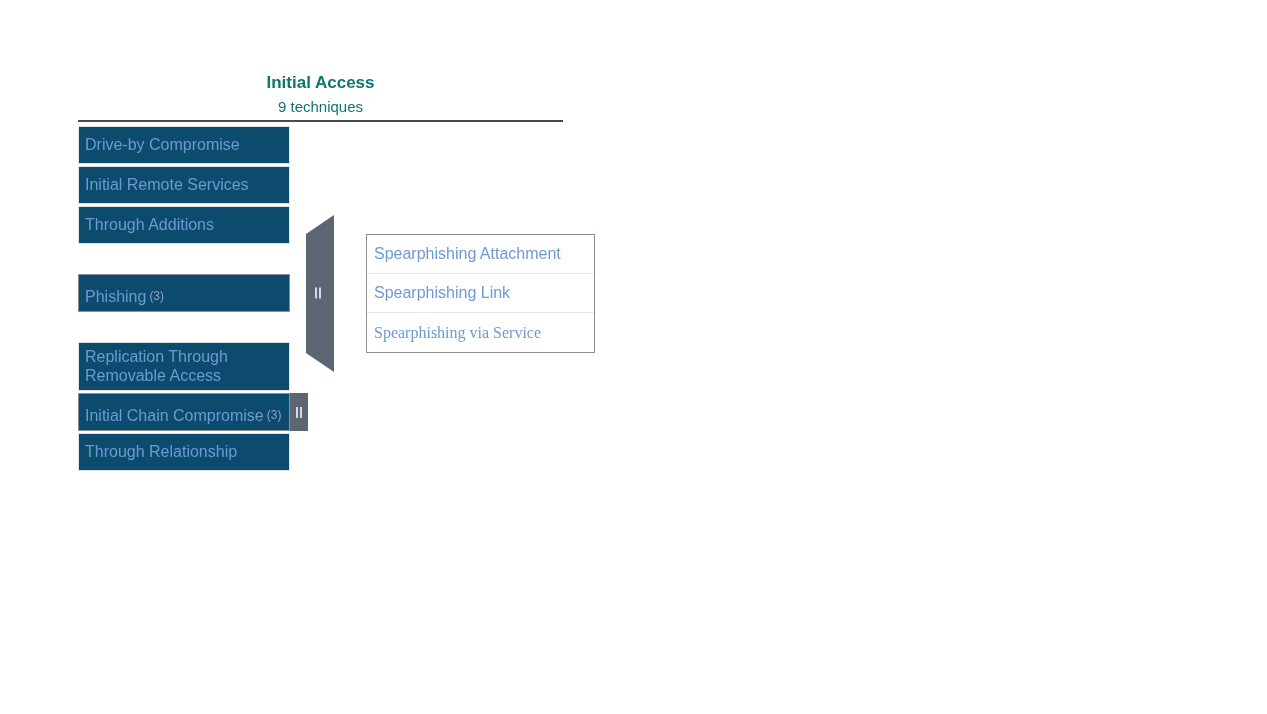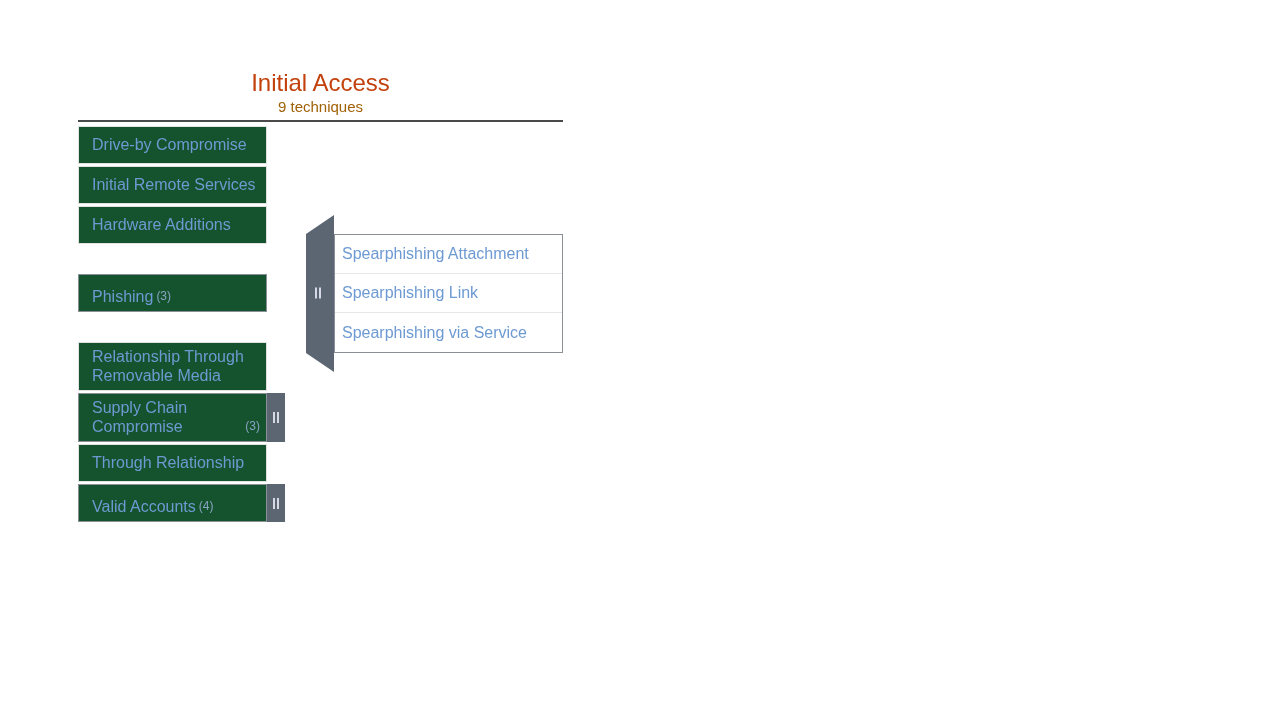--- a/index.html
+++ b/index.html
@@ -25,29 +25,29 @@
   }
 
   
   .tactic-header {
     width: 485px;
     text-align: center;
     padding-bottom: 3px;
     border-bottom: 2px solid #4a4a4a;
   }
   .tactic-name {
-    font-size: 24px;
-    font-weight: normal;
-    color: #c2410c;
+    font-size: 17px;
+    font-weight: bold;
+    color: #0f766e;
     line-height: 26px;
     letter-spacing: 0px;
   }
   .tactic-count {
     font-size: 15px;
-    color: #a16207;
+    color: #0f766e;
     line-height: 20px;
     padding-top: 1px;
   }
 
   
   .techniques {
     position: relative;
     padding-top: 4px;
   }
   .tech-row {
@@ -56,27 +56,27 @@
     align-items: stretch;
     margin-bottom: 2px;
   }
   .tech-row.spaced {
     margin-top: 30px;
     margin-bottom: 30px;
   }
 
   .tech-cell {
     box-sizing: border-box;
-    width: 189px;
+    width: 212px;
     min-height: 38px;
     display: flex;
     align-items: center;
-    padding: 4px 6px 5px 13px;
+    padding: 4px 6px 5px 6px;
     border: 1px solid #e2e2e2;
-    background: #14532d;
+    background: #0c4a6e;
     color: #6d9ad2;
     font-size: 16px;
     line-height: 19px;
   }
   .tech-cell.expandable {
     border: 1px solid #8a8f98;
     align-items: flex-end;
   }
   .tech-cell .label {
     display: inline;
@@ -146,20 +146,21 @@
     align-items: center;
     padding: 0 4px 0 7px;
     color: #6d9ad2;
     font-size: 16px;
     line-height: 19px;
     border-bottom: 1px solid #e6e6e6;
     white-space: nowrap;
   }
   .subtech-item:last-child {
     border-bottom: none;
+    font-family: Liberation Serif, serif;
   }
 </style>
 </head>
 <body>
 
 <div id="matrix-column">
 
   <div class="tactic-header">
     <div class="tactic-name">Initial Access</div>
     <div class="tactic-count">9 techniques</div>
@@ -171,80 +172,68 @@
           <span class="label">Drive-by Compromise</span>
         </div>
       </div>
       <div class="tech-row">
         <div class="tech-cell">
           <span class="label">Initial Remote Services</span>
         </div>
       </div>
       <div class="tech-row">
         <div class="tech-cell">
-          <span class="label">Hardware Additions</span>
+          <span class="label">Through Additions</span>
         </div>
       </div>
       <div class="tech-row spaced">
         <div class="tech-cell expandable">
           <span class="label">Phishing</span>
           <span class="count">(3)</span>
         </div>
         <div class="subtech-wrap" style="top: -59.5px;">
           <div class="subtech-pointer" style="margin-top: 0px;">
             <svg width="28" height="157" viewBox="0 0 28 157" xmlns="http://www.w3.org/2000/svg">
               <polygon points="28,0 28,157 0,138 0,19" fill="#5c6672"></polygon>
             </svg>
             <span class="pause-glyph">
               <i></i>
               <i></i>
             </span>
           </div>
-          <div class="subtech-list" style="margin-top: 19px; margin-bottom: 19px;">
+          <div class="subtech-list" style="margin-top: 19px; margin-bottom: 19px; margin-left: 32px;">
             <div class="subtech-item">
               <span>Spearphishing Attachment</span>
             </div>
             <div class="subtech-item">
               <span>Spearphishing Link</span>
             </div>
             <div class="subtech-item">
               <span>Spearphishing via Service</span>
             </div>
           </div>
         </div>
       </div>
       <div class="tech-row">
         <div class="tech-cell">
-          <span class="label">Relationship Through Removable Media</span>
+          <span class="label">Replication Through Removable Access</span>
         </div>
       </div>
       <div class="tech-row">
         <div class="tech-cell expandable">
-          <span class="label">Supply Chain Compromise</span>
+          <span class="label">Initial Chain Compromise</span>
           <span class="count">(3)</span>
         </div>
         <div class="subtech-toggle">
           <span class="pause-glyph">
             <i></i>
             <i></i>
           </span>
         </div>
       </div>
       <div class="tech-row">
         <div class="tech-cell">
           <span class="label">Through Relationship</span>
         </div>
       </div>
-      <div class="tech-row">
-        <div class="tech-cell expandable">
-          <span class="label">Valid Accounts</span>
-          <span class="count">(4)</span>
-        </div>
-        <div class="subtech-toggle">
-          <span class="pause-glyph">
-            <i></i>
-            <i></i>
-          </span>
-        </div>
-      </div>
     </div>
 
 </div>
 
 </body></html>

